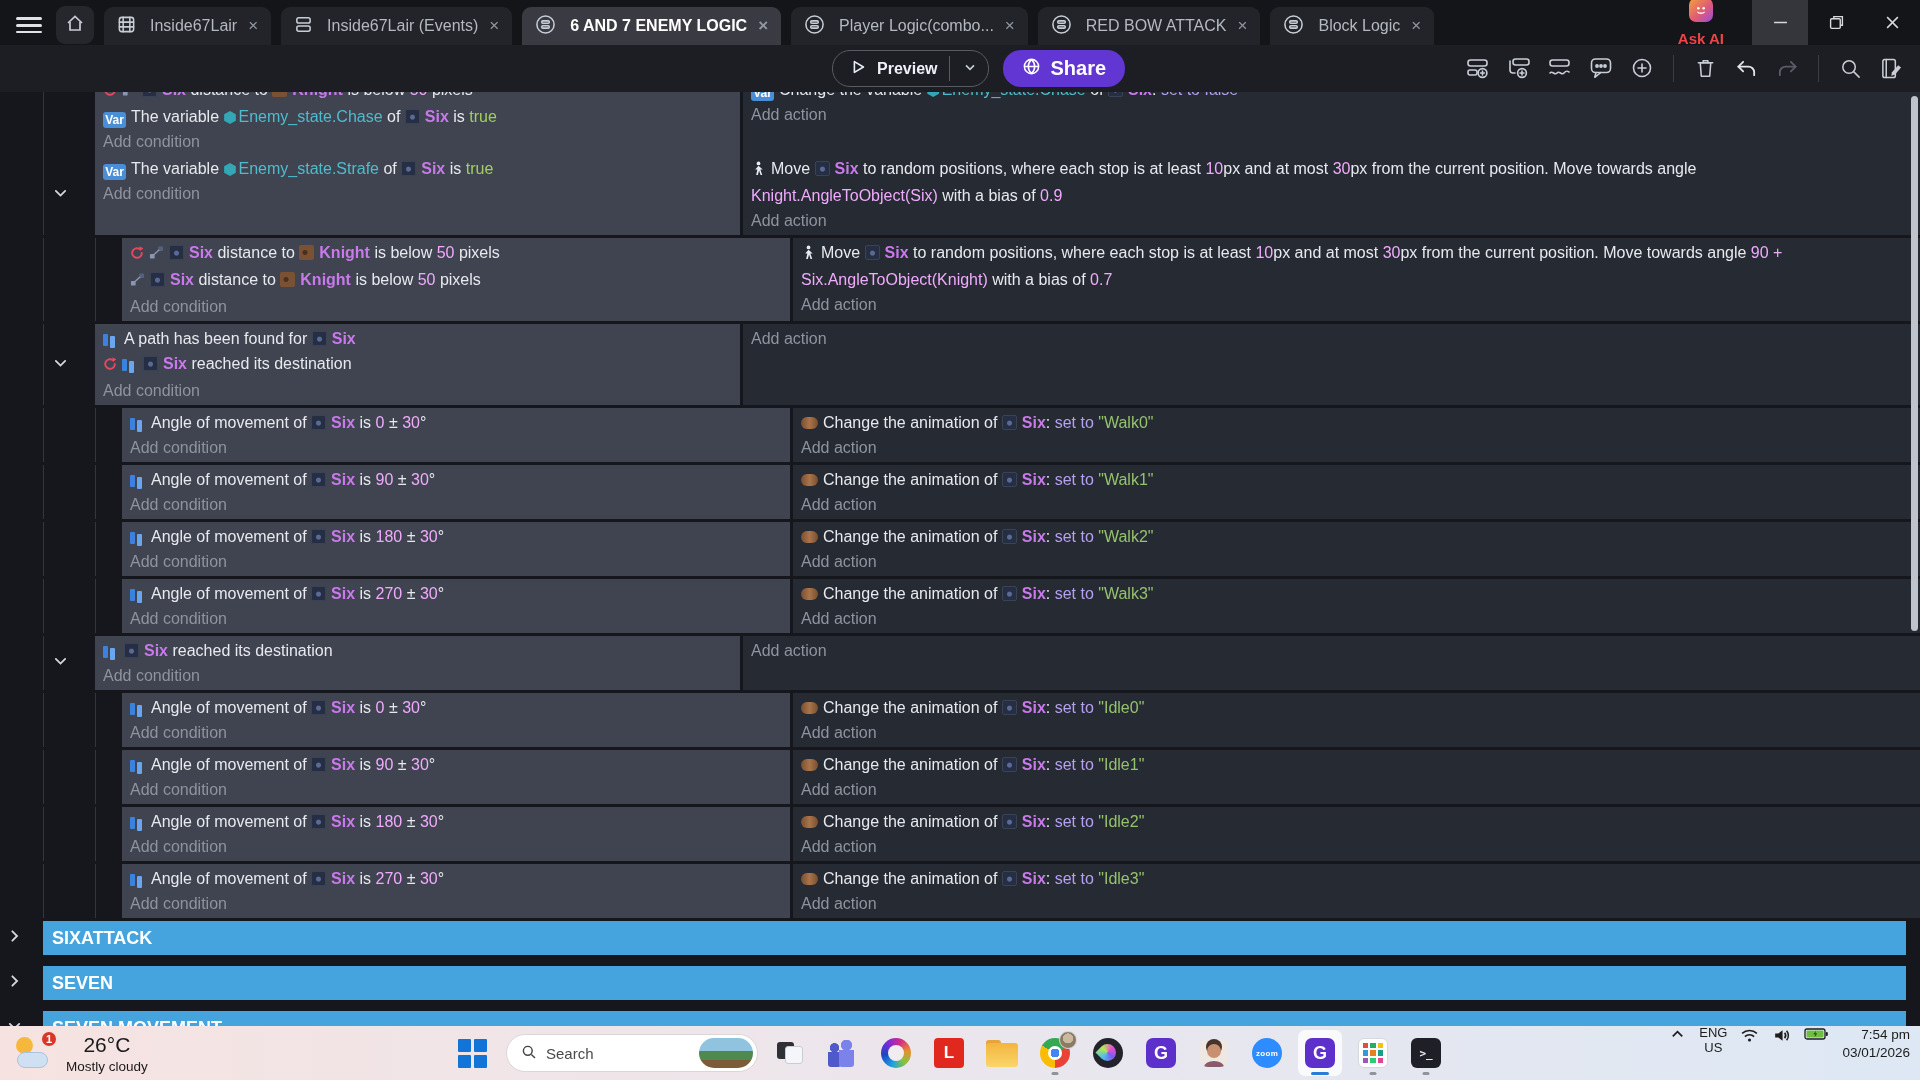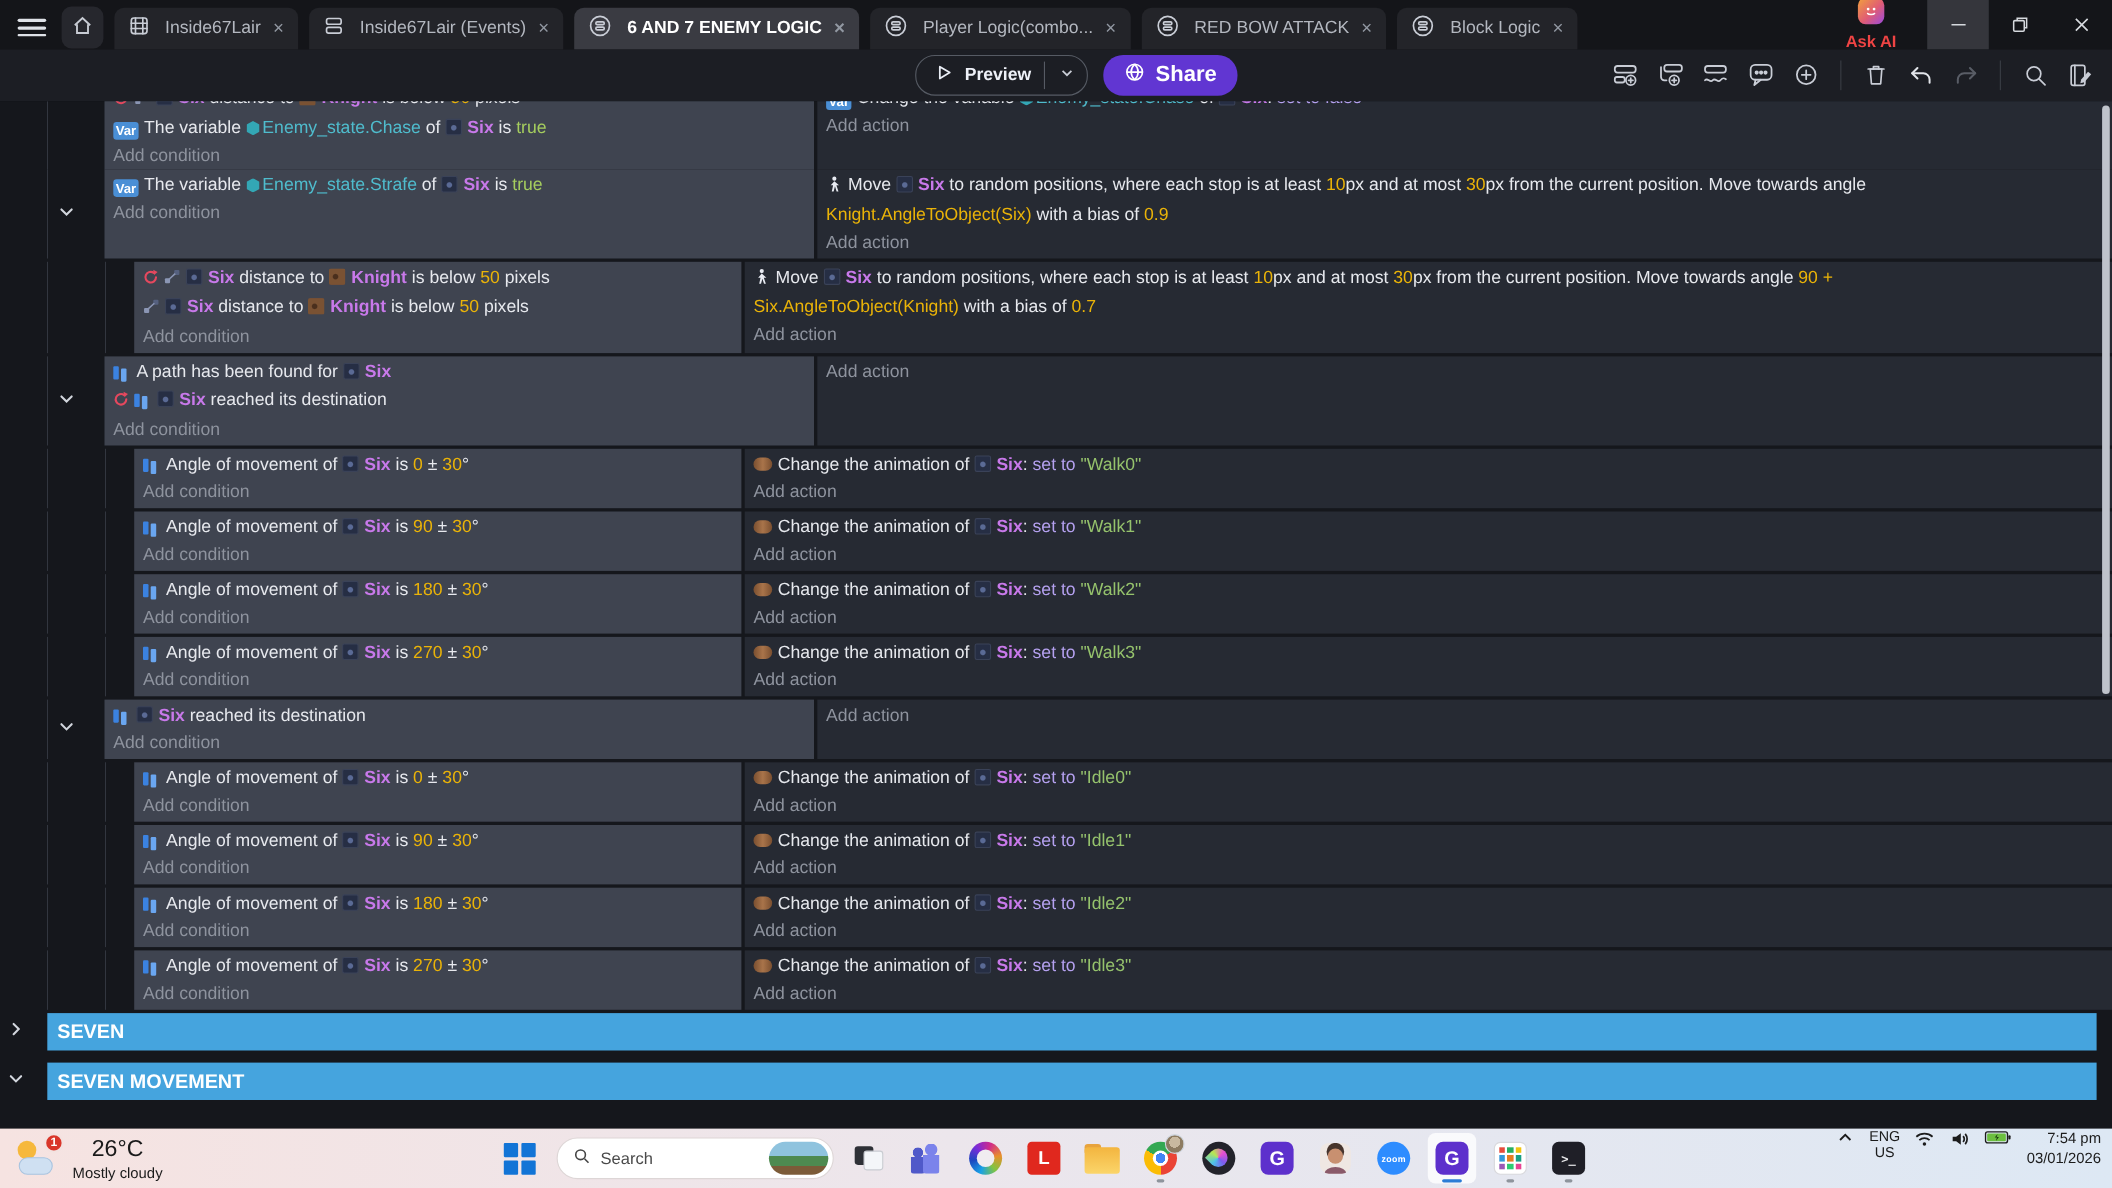--- a/index.html
+++ b/index.html
@@ -40,28 +40,28 @@
   .sheet { position:relative; height:934px; background:#15171c; overflow:hidden; font-size:16px; }
   .clipwrap { overflow:hidden; }
   .block { display:flex; margin-bottom:3px; align-items:stretch; }
   .spacer { flex:none; position:relative;
     background:linear-gradient(90deg, transparent 43px, #32363f 43px, #32363f 44px, transparent 44px); }
   .lv0 .spacer { width:95px; }
   .lv1 .spacer { width:122px;
     background:linear-gradient(90deg, transparent 43px, #32363f 43px, #32363f 44px, transparent 44px, transparent 95px, #32363f 95px, #32363f 96px, transparent 96px); }
   .ccell { flex:none; background:#3f4450; padding:2px 0; }
   .lv0 .ccell { width:645px; }
-  .lv1 .ccell { width:552px; }
+  .lv1 .ccell { width:668px; }
   .acell { flex:1; background:#262a33; padding:2px 0; margin-left:3px; }
   .crow { padding:0 8px; line-height:25px; }
   .addlink { color:#8e939e; }
   .blk-chev { position:absolute; left:52px; top:50%; transform:translateY(-50%); }
 
   .sg-w { color:#e7e9ee; } .sg-obj { color:#c879ea; font-weight:700; }
-  .sg-fam { color:#4fbccd; } .sg-num { color:#eab308; }
+  .sg-fam { color:#4fbccd; } .sg-num { color:#f0abfc; }
   .sg-bool { color:#a5cd5e; } .sg-par { color:#b5a1f0; } .sg-str { color:#95c26c; }
 
   .ic { display:inline-block; vertical-align:-2px; margin-right:5px; }
   .ic-var-icon { width:23px; height:16px; background:#4a8fd6; border-radius:3px; color:#fff; font-size:12px;
     font-weight:700; text-align:center; line-height:16px; font-style:normal; }
   .ic-family-icon { width:13px; height:13px; background:#33a7b5; margin-right:2px;
     clip-path:polygon(50% 0,95% 25%,95% 75%,50% 100%,5% 75%,5% 25%); }
   .ic-six-thumb { width:15px; height:15px; background:#262e44; border:1px solid #3a4258; border-radius:2px;
     background-image:radial-gradient(circle at 50% 55%, #5a6a95 0 2px, transparent 3px); }
   .ic-knight-thumb { width:15px; height:15px; border-radius:2px; background:#7a5233;
@@ -533,20 +533,30 @@
         <div class="crow addlink">Add action</div>
       </div>
     </div>
     <div class="group">
       <div class="gspacer">
         <span class="g-chev"><svg width="17" height="17" viewBox="0 0 20 20" fill="none" stroke="#d2d6dd" stroke-width="2.2" stroke-linecap="round">
             <path d="M7.5 4.5l5.5 5.5-5.5 5.5"></path>
           </svg></span>
       </div>
       <div class="gbar" style="background: rgb(69, 164, 222);">
+        <span>SIXATTACK</span>
+      </div>
+    </div>
+    <div class="group">
+      <div class="gspacer">
+        <span class="g-chev"><svg width="17" height="17" viewBox="0 0 20 20" fill="none" stroke="#d2d6dd" stroke-width="2.2" stroke-linecap="round">
+            <path d="M7.5 4.5l5.5 5.5-5.5 5.5"></path>
+          </svg></span>
+      </div>
+      <div class="gbar" style="background: rgb(69, 164, 222);">
         <span>SEVEN</span>
       </div>
     </div>
     <div class="group">
       <div class="gspacer">
         <span class="g-chev"><svg width="17" height="17" viewBox="0 0 20 20" fill="none" stroke="#d2d6dd" stroke-width="2.2" stroke-linecap="round">
             <path d="M4.5 7.5l5.5 5.5 5.5-5.5"></path>
           </svg></span>
       </div>
       <div class="gbar" style="background: rgb(69, 164, 222);">

